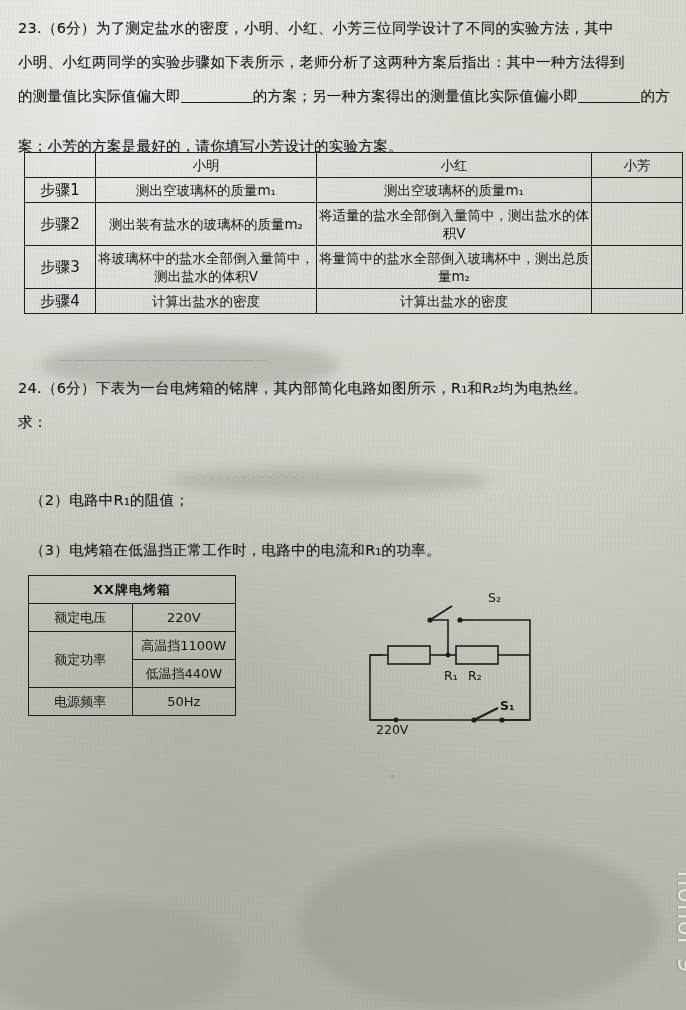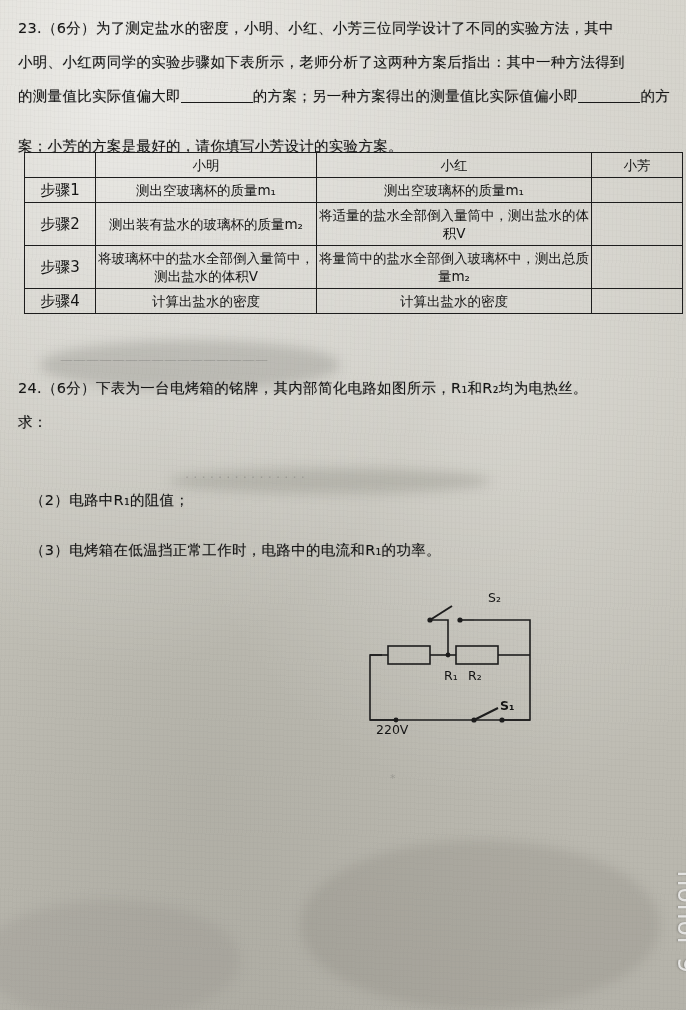--- a/index.html
+++ b/index.html
@@ -192,20 +192,42 @@
       <td class="t1-xf"></td>
     </tr>
   </tbody>
     </table>
 
   <div class="text-line" style="left:18px; top:378px;">24.（6分）下表为一台电烤箱的铭牌，其内部简化电路如图所示，R₁和R₂均为电热丝。</div>
   <div class="text-line" style="left:18px; top:412px;">求：</div>
   <div class="text-line" style="left:30px; top:490px;">（2）电路中R₁的阻值；</div>
   <div class="text-line" style="left:30px; top:528px;margin-top:12px;">（3）电烤箱在低温挡正常工作时，电路中的电流和R₁的功率。</div>
 
+  <table class="table2">
+    <tbody>
+        <tr>
+      <td colspan="2" class="t2-title">XX牌电烤箱</td>
+    </tr>
+    <tr>
+      <td class="t2-label">额定电压</td>
+      <td>220V</td>
+    </tr>
+    <tr>
+      <td class="t2-label" rowspan="2">额定功率</td>
+      <td>高温挡1100W</td>
+    </tr>
+    <tr>
+      <td>低温挡440W</td>
+    </tr>
+    <tr>
+      <td class="t2-label">电源频率</td>
+      <td>50Hz</td>
+    </tr>
+  </tbody>
+    </table>
 
   <div class="circuit">
     <svg width="200" height="165" viewBox="0 0 200 165">
 
       <polyline points="18,80 18,140 178,140 178,40 122,40" fill="none" stroke="#1d1d1d" stroke-width="1.6"></polyline>
 
       <polyline points="18,80 18,75 30,75" fill="none" stroke="#1d1d1d" stroke-width="1.6"></polyline>
 
       <line x1="18" y1="75" x2="36" y2="75" stroke="#1d1d1d" stroke-width="1.6"></line>
       <rect x="36" y="66" width="42" height="18" fill="none" stroke="#1d1d1d" stroke-width="1.6"></rect>

